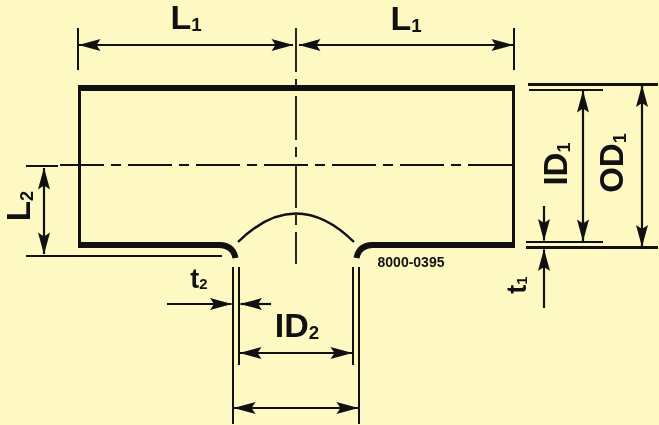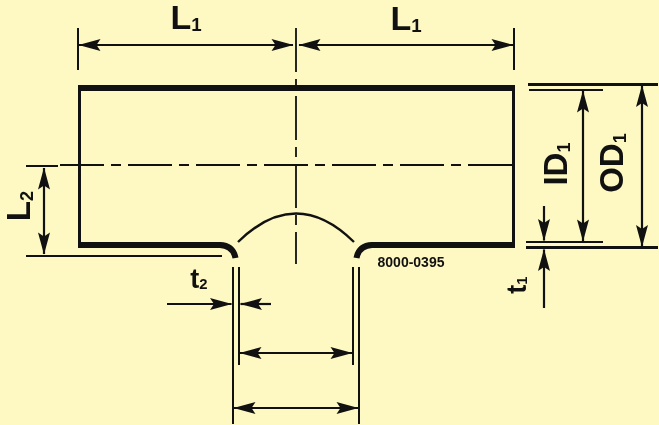--- a/index.html
+++ b/index.html
@@ -85,17 +85,18 @@
   <div class="dim-label sz-big-rot rot" style="left:19px;top:206px"><span>L</span><span class="sub">2</span></div>
 
   <div class="dim-label sz-big-rot rot" style="left:556px;top:164px"><span>ID</span><span class="sub">1</span></div>
 
   <div class="dim-label sz-big-rot rot" style="left:612px;top:163px"><span>OD</span><span class="sub">1</span></div>
 
   <div class="dim-label sz-small rot" style="left:517px;top:285px"><span>t</span><span class="sub">1</span></div>
 
   <div class="dim-label sz-small" style="left:199px;top:279px"><span>t</span><span class="sub">2</span></div>
 
+  <div class="dim-label sz-big" style="left:297px;top:325px"><span>ID</span><span class="sub">2</span></div>
 
 
   <div class="dim-label sz-part" style="left:411px;top:262px">8000-0395</div>
 
 </div>
 
 </body></html>

